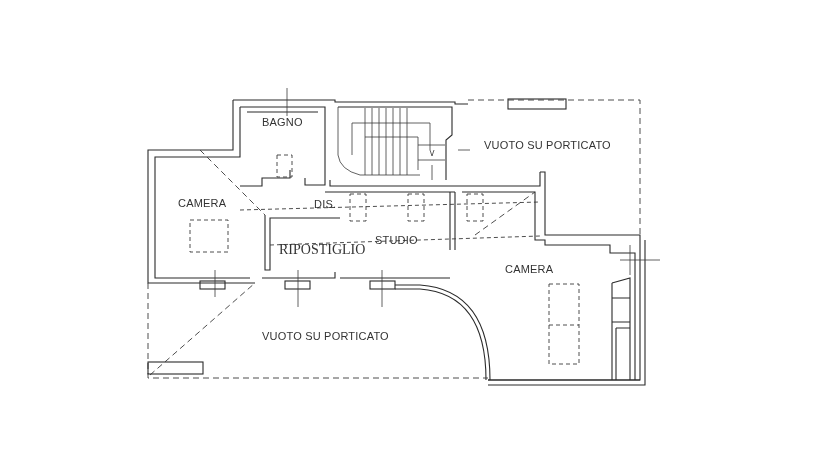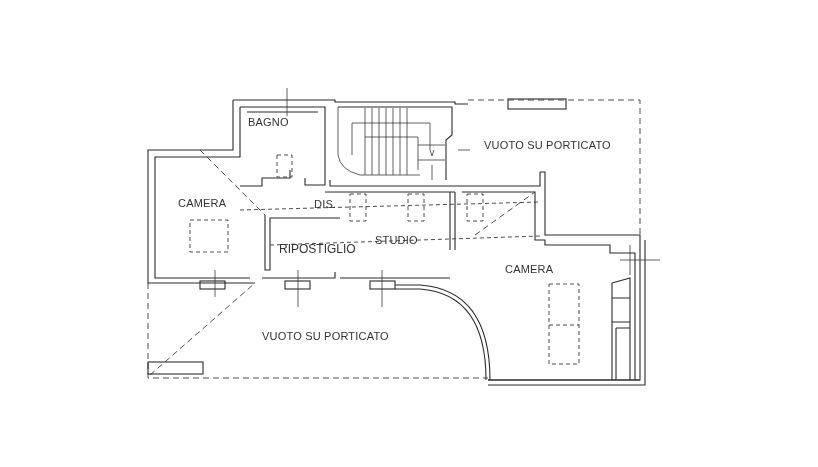--- a/index.html
+++ b/index.html
@@ -1,19 +1,19 @@
 <!DOCTYPE html>
 <html><head>
   <meta charset="utf-8">
   <style>
     html, body { margin: 0; padding: 0; background: #ffffff; }
     body { width: 818px; height: 467px; overflow: hidden; position: relative; }
     #plan { position: absolute; left: 0; top: 0; width: 818px; height: 467px; }
     .lbl { position: absolute; font-family: "Liberation Sans", sans-serif; color: #333; font-size: 11px; letter-spacing: 0.2px; white-space: nowrap; }
-    .lbl.small { font-size: 12px; letter-spacing: 0; }
+    .lbl.small { font-size: 14px; letter-spacing: 0; font-family: Liberation Serif, serif; }
     svg .wall { stroke: #2b2b2b; stroke-width: 1.1; fill: none; }
     svg .thin { stroke: #3a3a3a; stroke-width: 0.8; fill: none; }
     svg .dash { stroke: #3a3a3a; stroke-width: 0.9; fill: none; stroke-dasharray: 6 4; }
     svg .dash2 { stroke: #3a3a3a; stroke-width: 0.9; fill: none; stroke-dasharray: 4 3; }
   </style>
 </head>
 <body>
 
 <div id="plan">
   <svg width="818" height="467" viewBox="0 0 818 467">
@@ -82,21 +82,21 @@
       <line class="thin" x1="287" y1="88" x2="287" y2="116"></line>
       <line class="thin" x1="215" y1="270" x2="215" y2="297"></line>
       <line class="thin" x1="298" y1="270" x2="298" y2="307"></line>
       <line class="thin" x1="382" y1="270" x2="382" y2="307"></line>
       <line class="thin" x1="620" y1="260" x2="660" y2="260"></line>
       <line class="thin" x1="630" y1="245" x2="630" y2="275"></line>
       <line class="thin" x1="458" y1="150" x2="470" y2="150"></line>
     </g>
   </svg>
 
-  <span class="lbl" style="left:248px; top:116px;">BAGNO</span>
+  <span class="lbl" style="left:262px; top:116px;">BAGNO</span>
   <span class="lbl" style="left:484px; top:139px;">VUOTO SU PORTICATO</span>
   <span class="lbl" style="left:178px; top:197px;">CAMERA</span>
   <span class="lbl" style="left:270px; top:198px;padding-left:44px;">DIS.</span>
   <span class="lbl small" style="left:279px; top:242px;">RIPOSTIGLIO</span>
   <span class="lbl" style="left:375px; top:234px;">STUDIO</span>
   <span class="lbl" style="left:505px; top:263px;">CAMERA</span>
   <span class="lbl" style="left:262px; top:330px;">VUOTO SU PORTICATO</span>
 </div>
 
 </body></html>

